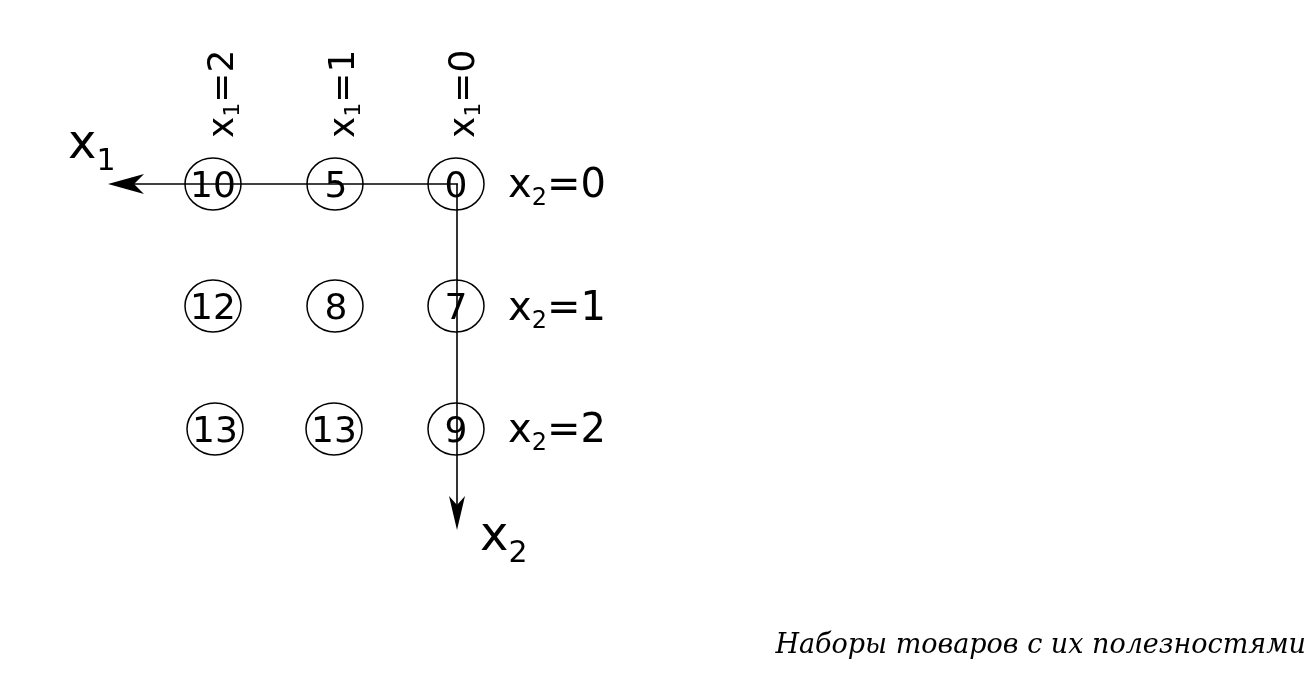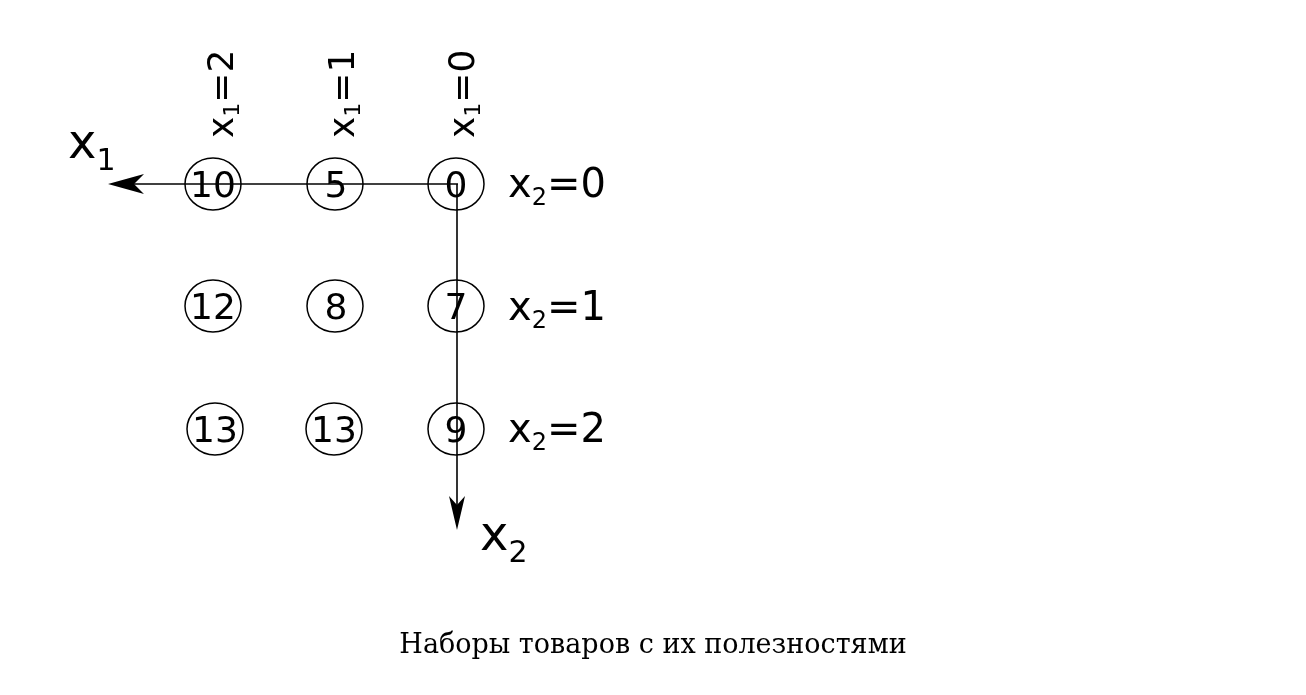--- a/index.html
+++ b/index.html
@@ -1,21 +1,21 @@
 <!DOCTYPE html>
 <html><head>
   <meta charset="utf-8">
   <style>
     html, body { margin: 0; padding: 0; background: #ffffff; }
     body { width: 1306px; height: 695px; position: relative; overflow: hidden; }
     #diagram { position: absolute; left: 0; top: 0; }
     .sans { font-family: "DejaVu Sans", sans-serif; }
     .caption {
       position: absolute; left: 0; width: 1306px; top: 628px;
-      text-align: center; font-family: "DejaVu Serif", serif; font-size: 27px; color: #000;
+      text-align: right; font-family: "DejaVu Serif", serif; font-size: 27px; color: #000; font-style: italic;
     }
   </style>
 </head>
 <body>
 
 <svg id="diagram" width="1306" height="620" viewBox="0 0 1306 620">
 
   <g class="sans" font-size="36" fill="#000">
     <text transform="translate(233,138) rotate(-90)"><tspan>x</tspan><tspan font-size="22" dy="6">1</tspan><tspan dy="-6">=2</tspan></text>
     <text transform="translate(354,138) rotate(-90)"><tspan>x</tspan><tspan font-size="22" dy="6">1</tspan><tspan dy="-6">=1</tspan></text>

